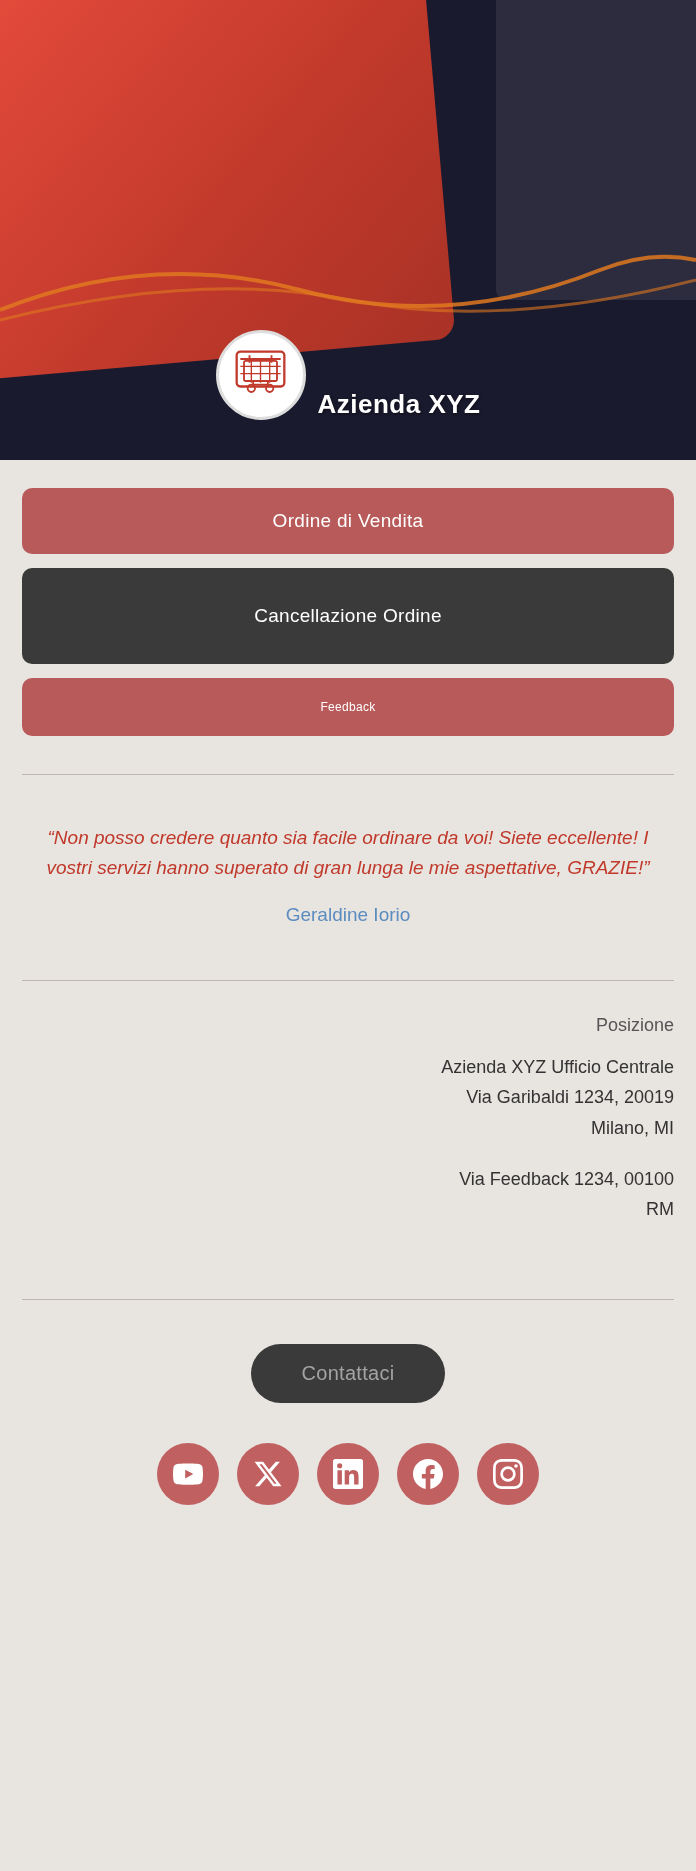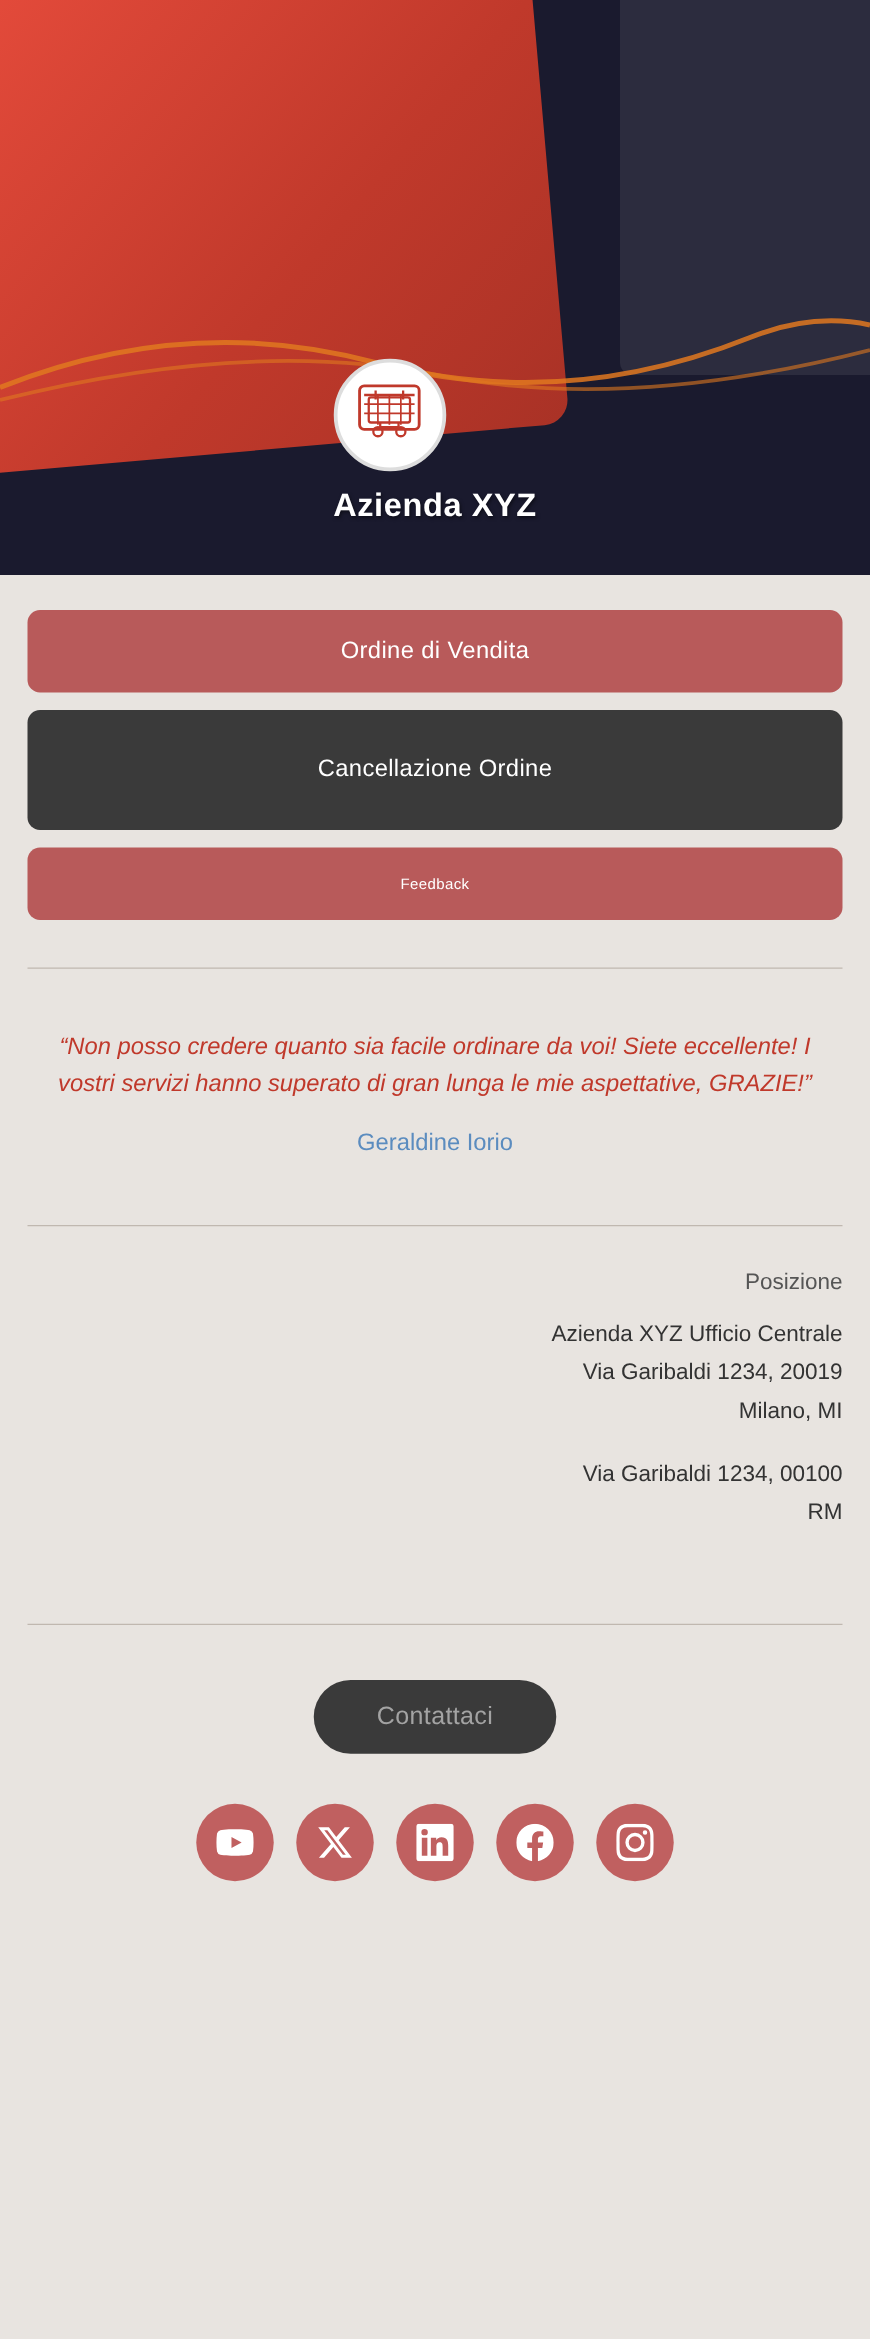--- a/index.html
+++ b/index.html
@@ -56,22 +56,22 @@
       width: 200px;
       height: 300px;
       background: #2c2c3e;
       border-radius: 0 0 0 10px;
     }
 
     .hero-logo-container {
       position: relative;
       z-index: 2;
       display: flex;
-      flex-direction: column;
-      align-items: flex-start;
+      flex-direction: row;
+      align-items: flex-end;
       gap: 12px;
     }
 
     .logo-circle {
       width: 90px;
       height: 90px;
       background: white;
       border-radius: 50%;
       display: flex;
       align-items: center;
@@ -316,21 +316,21 @@
   <div class="locations-section">
     <p class="locations-title">Posizione</p>
 
     <div class="location-block">
       <p class="location-name">Azienda XYZ Ufficio Centrale</p>
       <p class="location-name">Via Garibaldi 1234,  20019</p>
       <p class="location-name">Milano, MI</p>
     </div>
 
     <div class="location-block">
-      <p class="location-name">Via Garibaldi 1234, 00100</p>
+      <p class="location-name">Via Feedback 1234, 00100</p>
       <p class="location-name">RM</p>
     </div>
   </div>
 
   <div class="divider3"></div>
 
   <div class="contact-section">
     <button class="btn-contact">Contattaci</button>
   </div>
 

